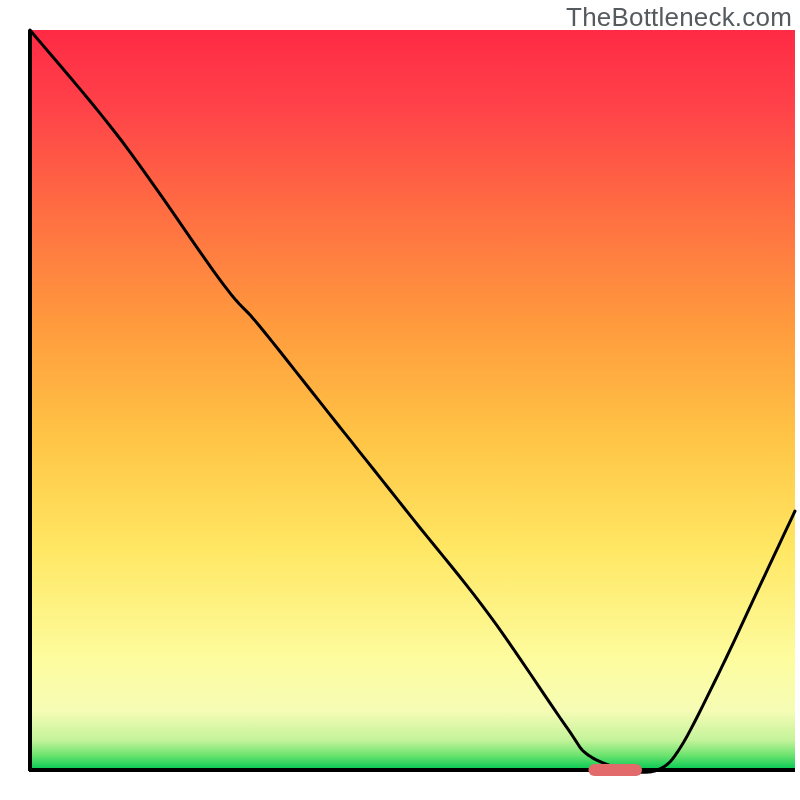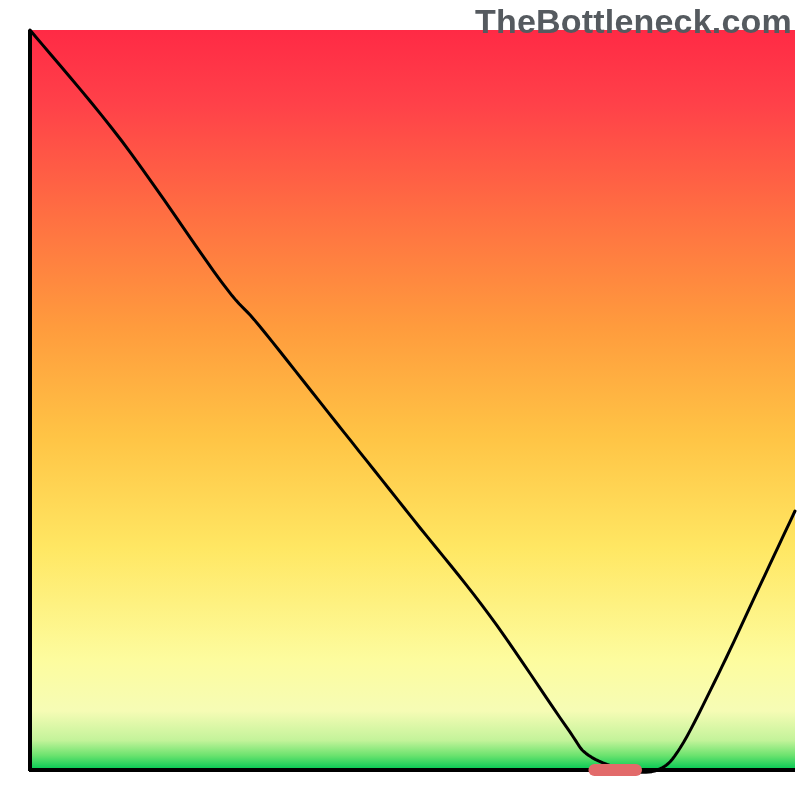--- a/index.html
+++ b/index.html
@@ -14,22 +14,22 @@
   .wrap {
     position: relative;
     width: 800px;
     height: 800px;
   }
   .watermark {
     position: absolute;
     top: 2px;
     right: 8px;
     color: #555a5f;
-    font-size: 34px;
-    font-weight: 700;
+    font-size: 26px;
+    font-weight: 400;
     letter-spacing: 0.2px;
     z-index: 50;
   }
   svg.plot {
     position: absolute;
     inset: 0;
     width: 800px;
     height: 800px;
     display: block;
   }

